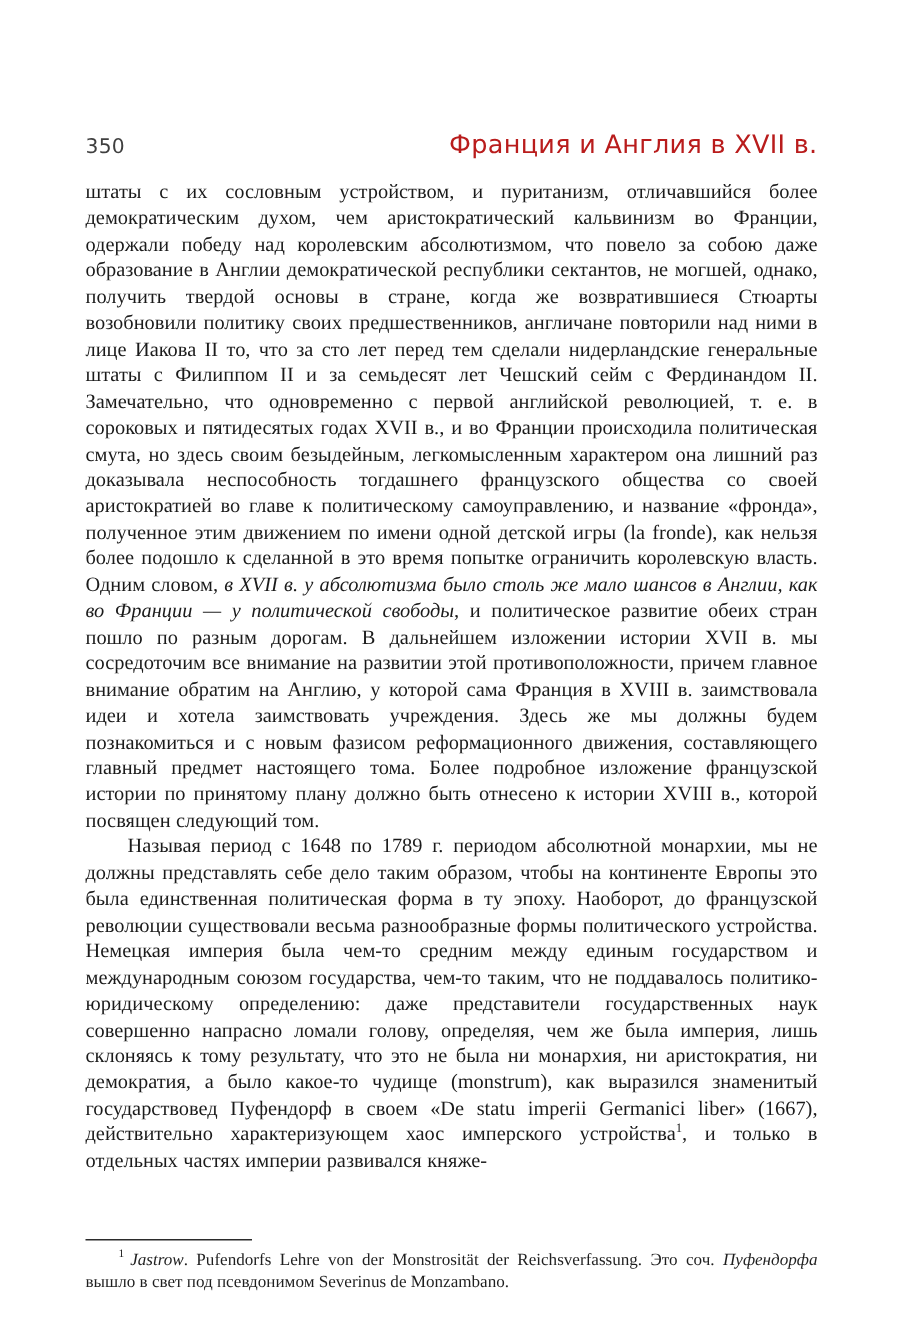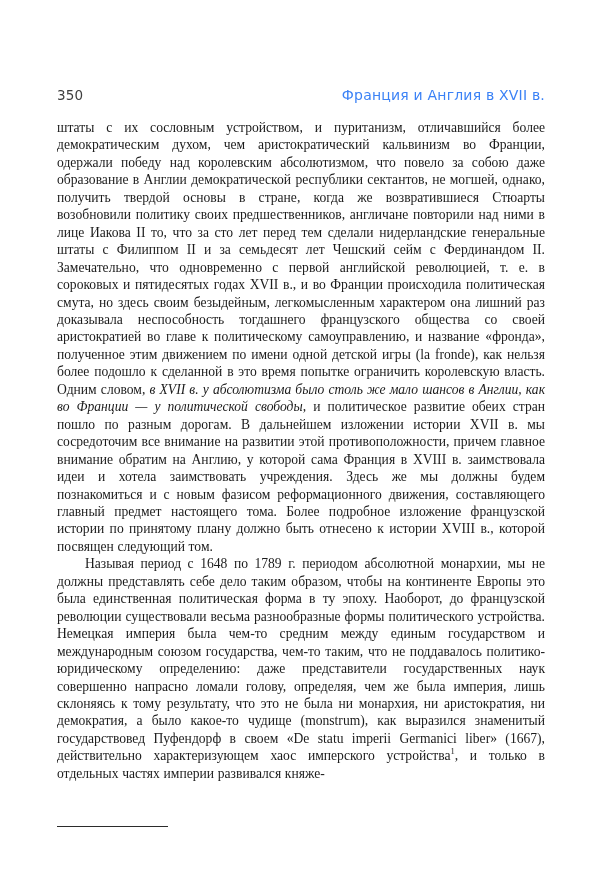--- a/index.html
+++ b/index.html
@@ -38,22 +38,22 @@
     font-family: "DejaVu Sans", "Liberation Sans", sans-serif;
     font-size: 12.5px;
     color: #4a4a4a;
     letter-spacing: 0.2px;
   }
   .runhead .folio {
     font-size: 13.5px;
     color: #3f3f3f;
   }
   .runhead .title {
-    font-size: 14px;
-    color: #3b82f6;
+    font-size: 17px;
+    color: #b91c1c;
   }
 
   
   .textblock {
     position: absolute;
     left: 57px;
     top: 82px;
     width: 488px;
   }
 
@@ -122,15 +122,16 @@
   <div class="textblock">
 
     <p class="body first"><span>штаты с их сословным устройством, и пуританизм, отличавшийся более демократическим духом, чем аристократический кальвинизм во Франции, одержали победу над королевским абсолютизмом, что повело за собою даже образование в Англии демократической республики сектантов, не могшей, однако, получить твердой основы в стране, когда же возвратившиеся Стюарты возобновили политику своих предшественников, англичане повторили над ними в лице Иакова II то, что за сто лет перед тем сделали нидерландские генеральные штаты с Филиппом II и за семьдесят лет Чешский сейм с Фердинандом II. Замечательно, что одновременно с первой английской революцией, т. е. в сороковых и пятидесятых годах XVII в., и во Франции происходила политическая смута, но здесь своим безыдейным, легкомысленным характером она лишний раз доказывала неспособность тогдашнего французского общества со своей аристократией во главе к политическому самоуправлению, и название «фронда», полученное этим движением по имени одной детской игры (la fronde), как нельзя более подошло к сделанной в это время попытке ограничить королевскую власть. Одним словом, </span><i>в XVII в. у абсолютизма было столь же мало шансов в Англии, как во Франции — у политической свободы</i><span>, и политическое развитие обеих стран пошло по разным дорогам. В дальнейшем изложении истории XVII в. мы сосредоточим все внимание на развитии этой противоположности, причем главное внимание обратим на Англию, у которой сама Франция в XVIII в. заимствовала идеи и хотела заимствовать учреждения. Здесь же мы должны будем познакомиться и с новым фазисом реформационного движения, составляющего главный предмет настоящего тома. Более подробное изложение французской истории по принятому плану должно быть отнесено к истории XVIII в., которой посвящен следующий том.</span></p>
 
     <p class="body"><span>Называя период с 1648 по 1789 г. периодом абсолютной монархии, мы не должны представлять себе дело таким образом, чтобы на континенте Европы это была единственная политическая форма в ту эпоху. Наоборот, до французской революции существовали весьма разнообразные формы политического устройства. Немецкая империя была чем-то средним между единым государством и международным союзом государства, чем-то таким, что не поддавалось политико-юридическому определению: даже представители государственных наук совершенно напрасно ломали голову, определяя, чем же была империя, лишь склоняясь к тому результату, что это не была ни монархия, ни аристократия, ни демократия, а было какое-то чудище (monstrum), как выразился знаменитый государствовед Пуфендорф в своем «De statu imperii Germanici liber» (1667), действительно характеризующем хаос имперского устройства</span><sup class="fnmark">1</sup><span>, и только в отдельных частях империи развивался княже-</span></p>
 
   </div>
 
   <div class="footnote">
     <div class="fn-rule"></div>
+    <p class="fn-text"><sup>1</sup><i>Jastrow</i><span>. Pufendorfs Lehre von der Monstrosität der Reichsverfassung. Это соч. </span><i>Пуфендорфа</i><span> вышло в свет под псевдонимом Severinus de Monzambano.</span></p>
   </div>
 
 </div>
 
 </body></html>

